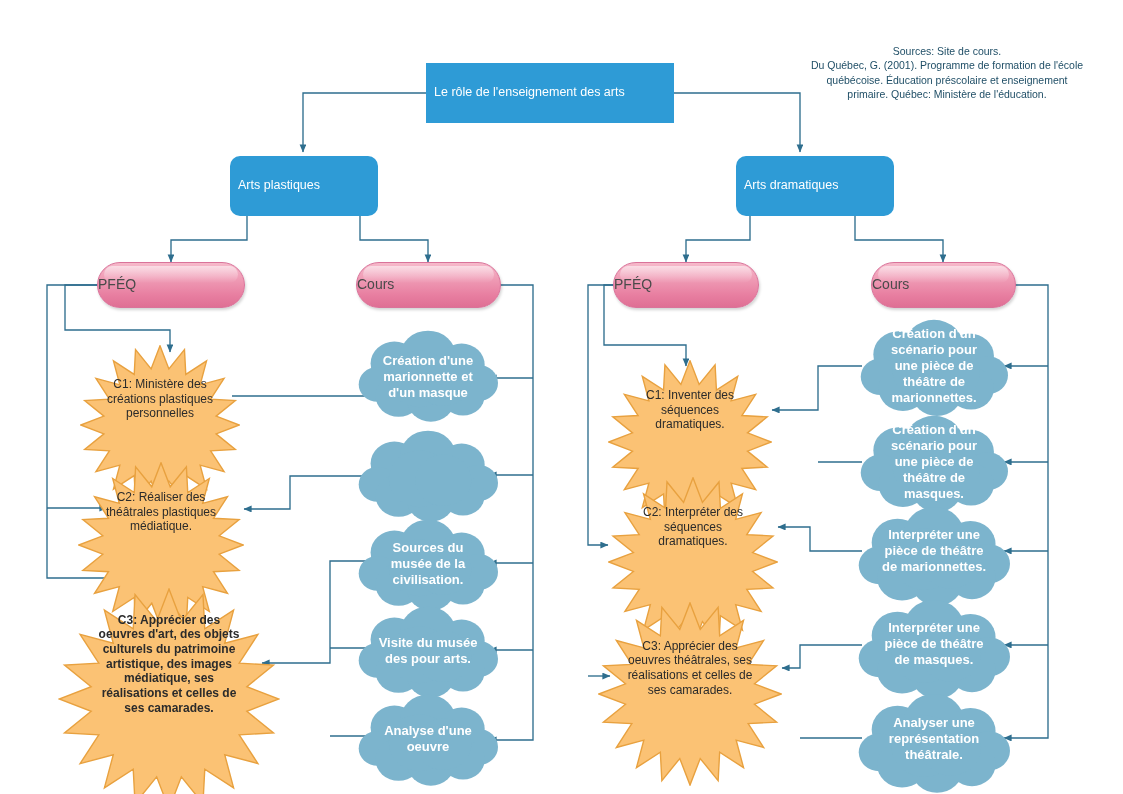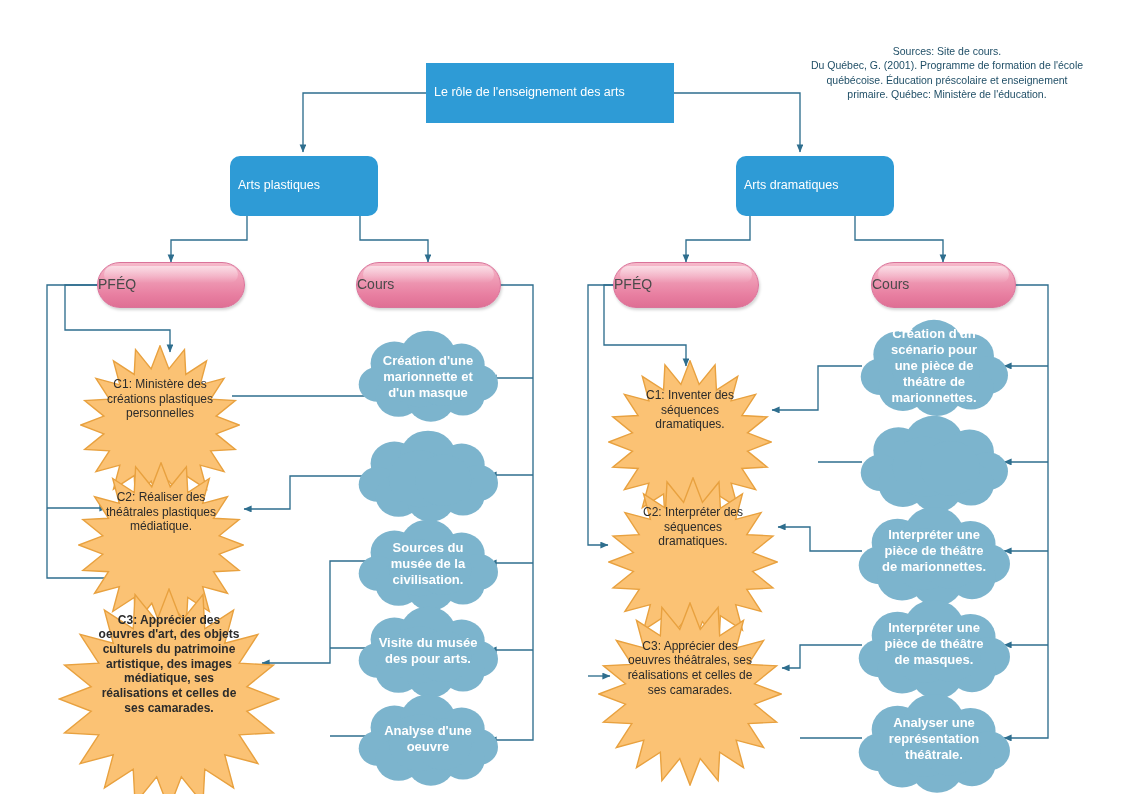--- a/index.html
+++ b/index.html
@@ -286,20 +286,21 @@
           <ellipse cx="148" cy="54" rx="33" ry="30.360000000000003" fill="#7cb4cd"></ellipse>
           <ellipse cx="172" cy="80" rx="28" ry="25.76" fill="#7cb4cd"></ellipse>
           <ellipse cx="28" cy="82" rx="27" ry="24.84" fill="#7cb4cd"></ellipse>
           <ellipse cx="58" cy="98" rx="33" ry="30.360000000000003" fill="#7cb4cd"></ellipse>
           <ellipse cx="104" cy="104" rx="34" ry="31.28" fill="#7cb4cd"></ellipse>
           <ellipse cx="150" cy="98" rx="31" ry="28.52" fill="#7cb4cd"></ellipse>
           <ellipse cx="88" cy="74" rx="44" ry="40.480000000000004" fill="#7cb4cd"></ellipse>
           <ellipse cx="122" cy="76" rx="40" ry="36.800000000000004" fill="#7cb4cd"></ellipse>
         </g>
       </svg>
+    <span class="lbl">Création d'un scénario pour une pièce de théâtre de masques.</span>
   </div>
   <div class="node cloud" style="left:858px;top:503px;width:152px;height:96px;">
     <svg class="puff" viewBox="0 0 200 140" preserveAspectRatio="none">
         <g>
           <ellipse cx="52" cy="52" rx="34" ry="31.28" fill="#7cb4cd"></ellipse>
           <ellipse cx="100" cy="42" rx="40" ry="36.800000000000004" fill="#7cb4cd"></ellipse>
           <ellipse cx="148" cy="54" rx="33" ry="30.360000000000003" fill="#7cb4cd"></ellipse>
           <ellipse cx="172" cy="80" rx="28" ry="25.76" fill="#7cb4cd"></ellipse>
           <ellipse cx="28" cy="82" rx="27" ry="24.84" fill="#7cb4cd"></ellipse>
           <ellipse cx="58" cy="98" rx="33" ry="30.360000000000003" fill="#7cb4cd"></ellipse>

